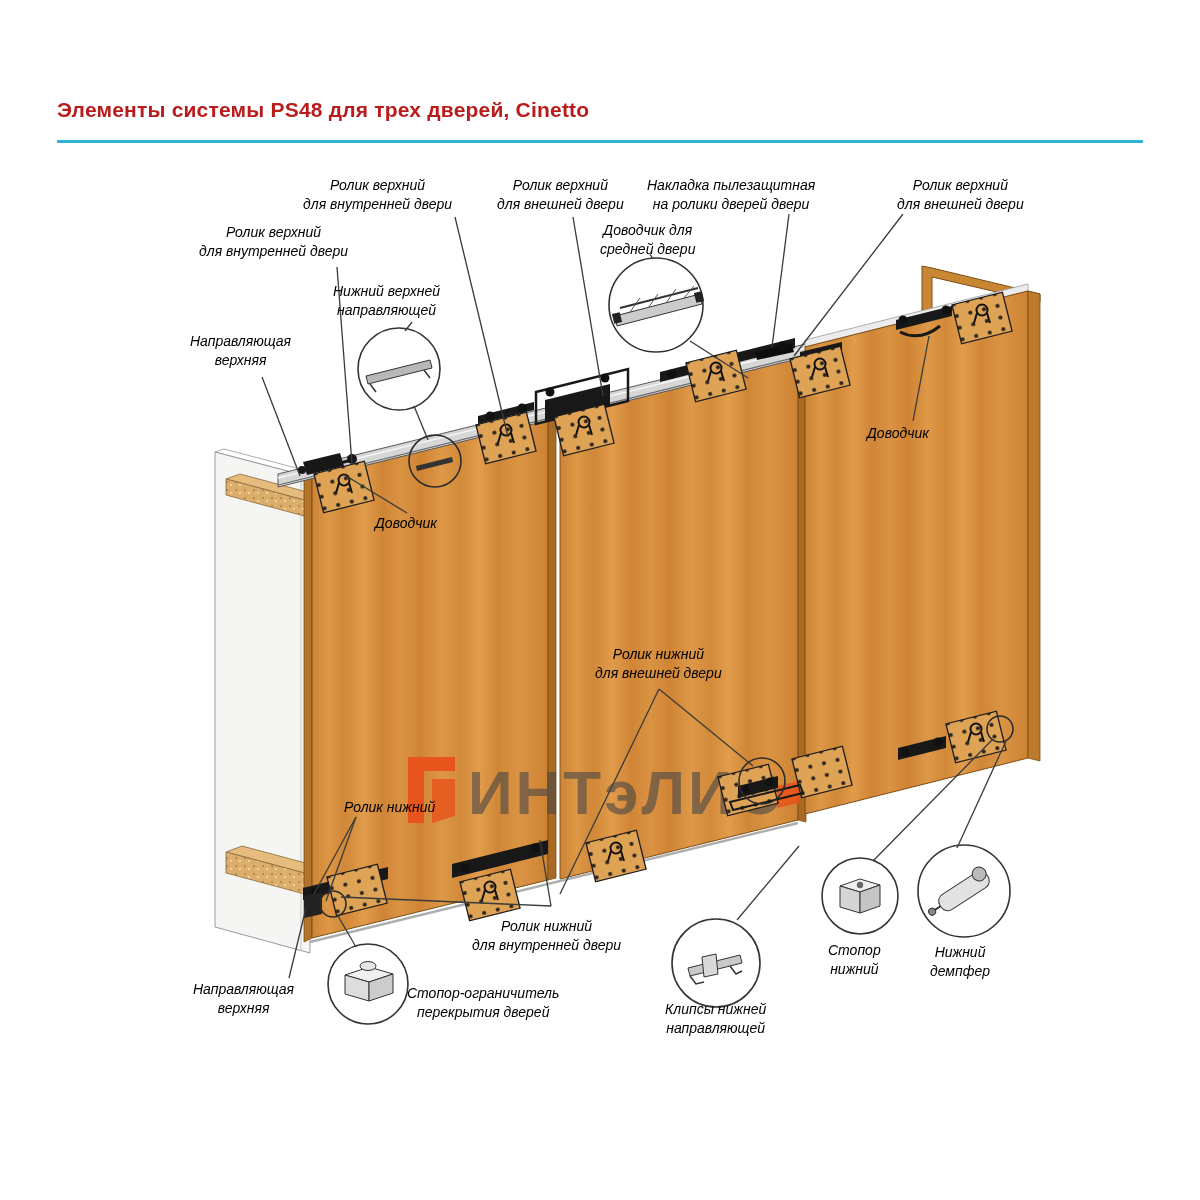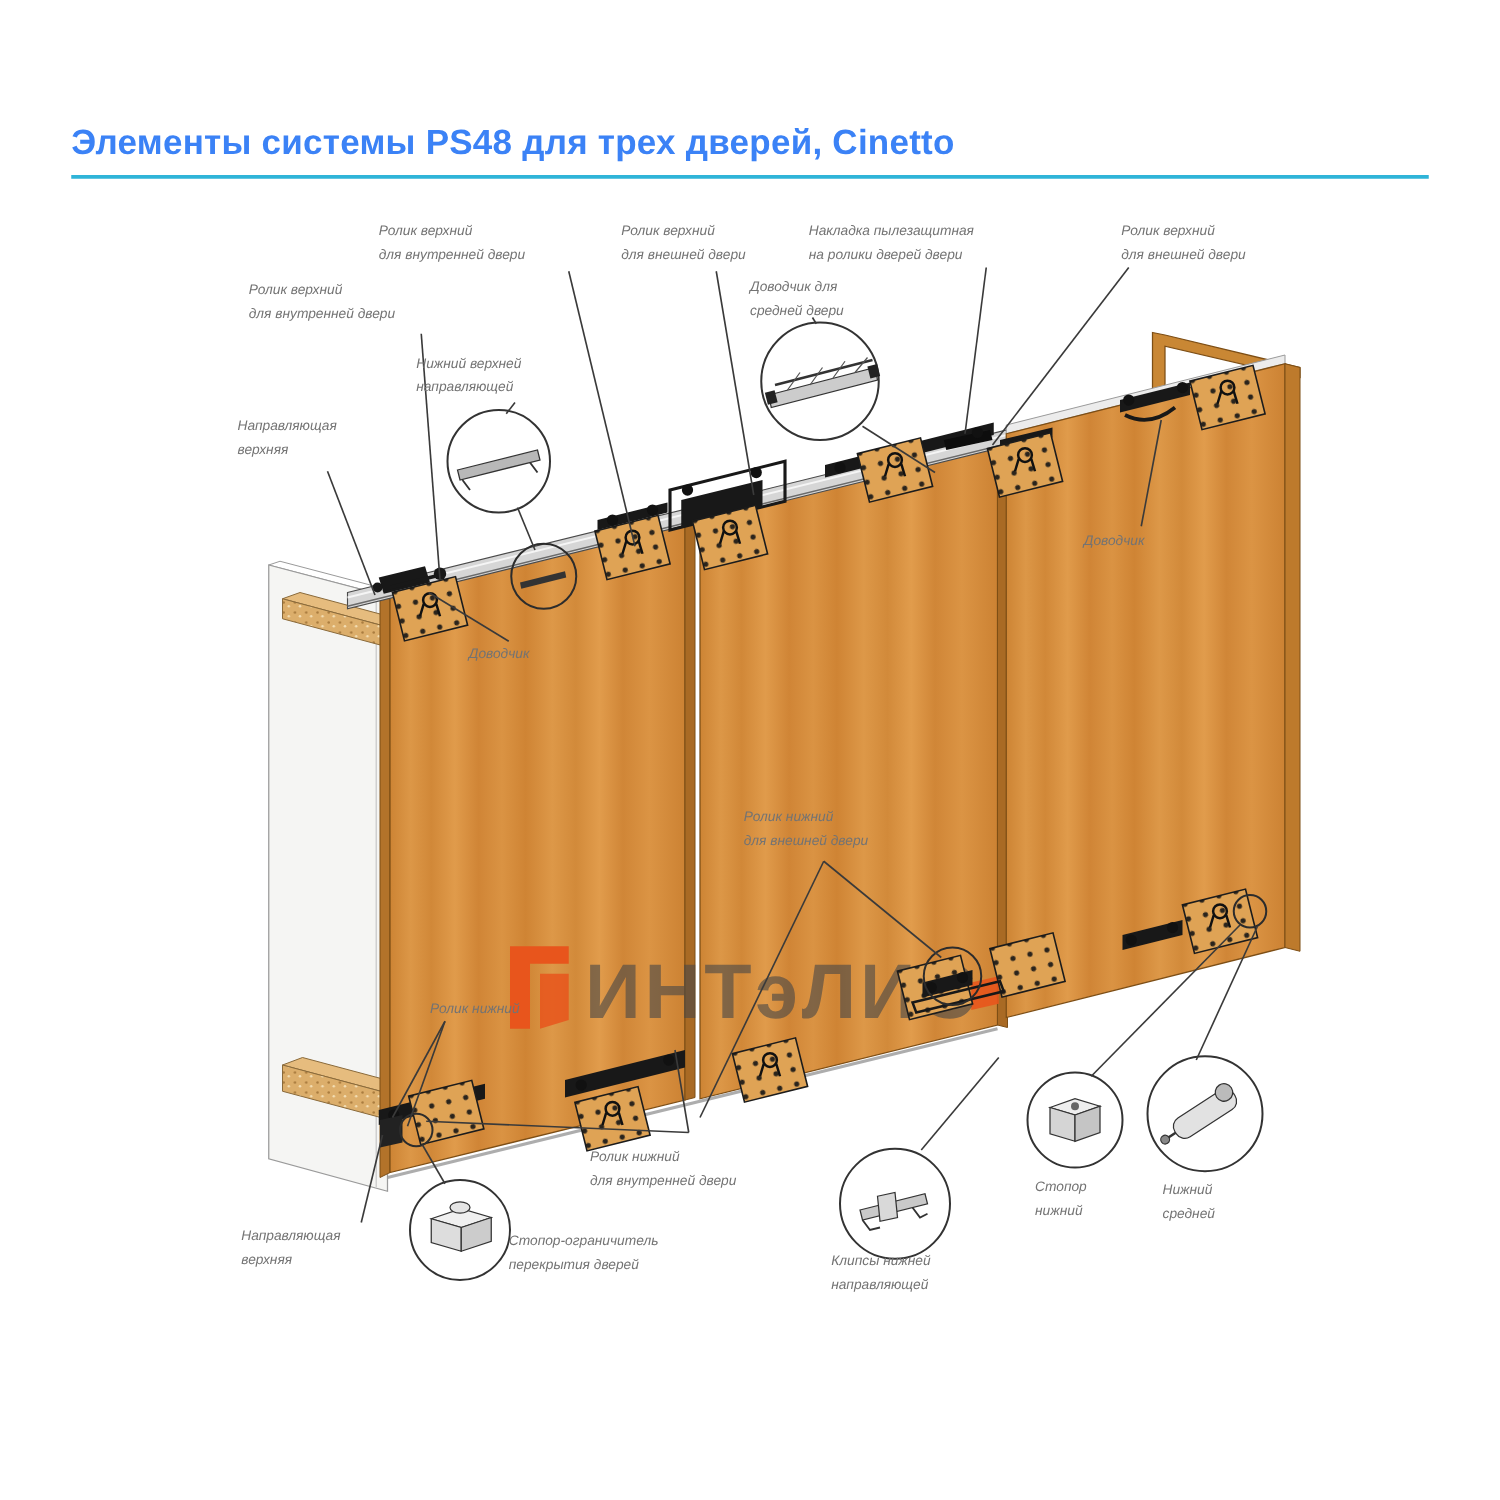--- a/index.html
+++ b/index.html
@@ -2,30 +2,30 @@
 <html><head>
 <meta charset="utf-8">
 <style>
   html,body{margin:0;padding:0}
   body{
     width:1200px;height:1200px;position:relative;background:#ffffff;
     font-family:"Liberation Sans",sans-serif;overflow:hidden;
   }
   .title{
     position:absolute;left:57px;top:98px;
-    font-size:28px;font-weight:bold;color:#3b82f6;letter-spacing:.2px;
+    font-size:21px;font-weight:bold;color:#b91c1c;letter-spacing:.2px;
   }
   .rule{
     position:absolute;left:57px;top:140px;width:1086px;height:3px;
     background:#2fb4d8;
   }
   svg.diagram{position:absolute;left:0;top:0}
   .lbl{
-    position:absolute;font-style:italic;font-size:11px;line-height:18.5px;
-    color:#737373;white-space:nowrap;
+    position:absolute;font-style:italic;font-size:14px;line-height:18.5px;
+    color:#000000;white-space:nowrap;text-align:center;
   }
 </style>
 </head>
 <body>
 
 <div class="title">Элементы системы PS48 для трех дверей, Cinetto</div>
 <div class="rule"></div>
 
 <svg class="diagram" width="1200" height="1200" viewBox="0 0 1200 1200">
   <defs>
@@ -328,14 +328,14 @@
 <div class="lbl" style="left:665px;top:1000px">
   <div>Клипсы нижней</div>
   <div>направляющей</div>
 </div>
 <div class="lbl" style="left:828px;top:941px">
   <div>Стопор</div>
   <div>нижний</div>
 </div>
 <div class="lbl" style="left:930px;top:943px">
   <div>Нижний</div>
-  <div>средней</div>
+  <div>демпфер</div>
 </div>
 
 </body></html>

